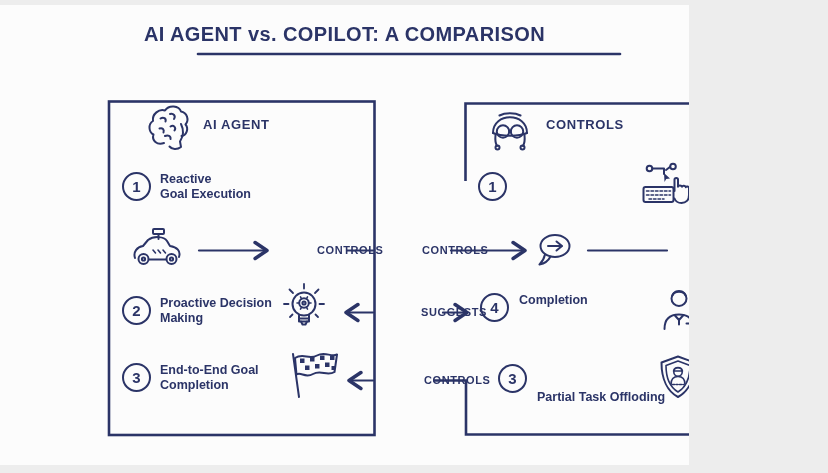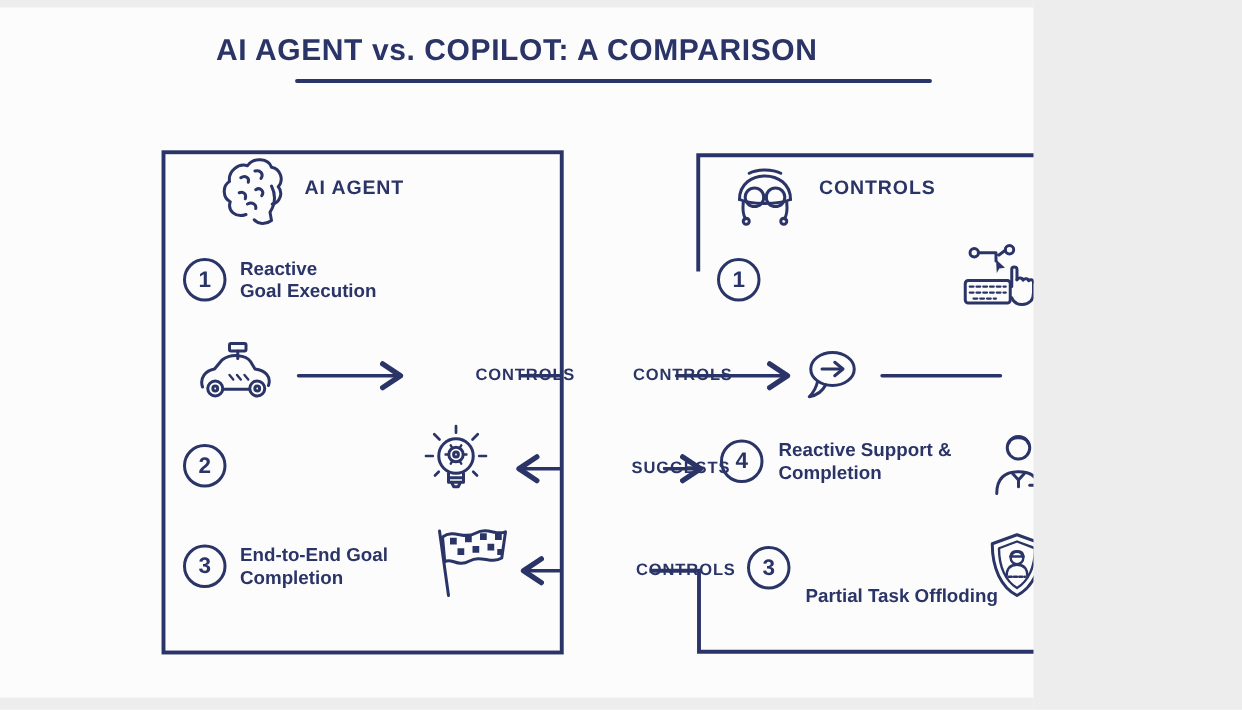--- a/index.html
+++ b/index.html
@@ -169,38 +169,41 @@
     <span>1</span>
   </div>
   <div class="abs item-label" style="left:160px;top:172px">
     <div>Reactive</div>
     <div>Goal Execution</div>
   </div>
 
   <div class="abs num" style="left:122px;top:296px">
     <span>2</span>
   </div>
+  <div class="abs item-label" style="left:160px;top:296px">
+    <div>Proactive Decision</div>
+    <div>Making</div>
+  </div>
 
   <div class="abs num" style="left:122px;top:363px">
     <span>3</span>
   </div>
   <div class="abs item-label" style="left:160px;top:363px">
     <div>End-to-End Goal</div>
     <div>Completion</div>
   </div>
 
   <div class="abs num" style="left:478px;top:172px">
     <span>1</span>
   </div>
 
   <div class="abs num" style="left:480px;top:293px">
     <span>4</span>
   </div>
   <div class="abs item-label" style="left:519px;top:293px">
-    <div>Reactive Support &amp;</div>
     <div>Completion</div>
   </div>
 
   <div class="abs num" style="left:498px;top:364px">
     <span>3</span>
   </div>
   <div class="abs item-label" style="left:537px;top:390px">
     <div>Partial Task Offloding</div>
   </div>
 

